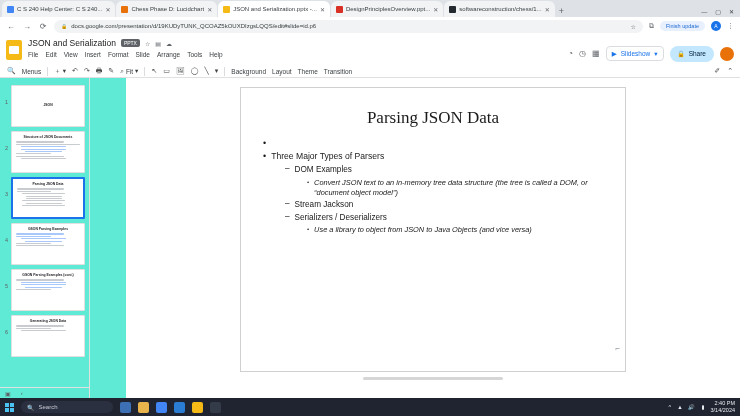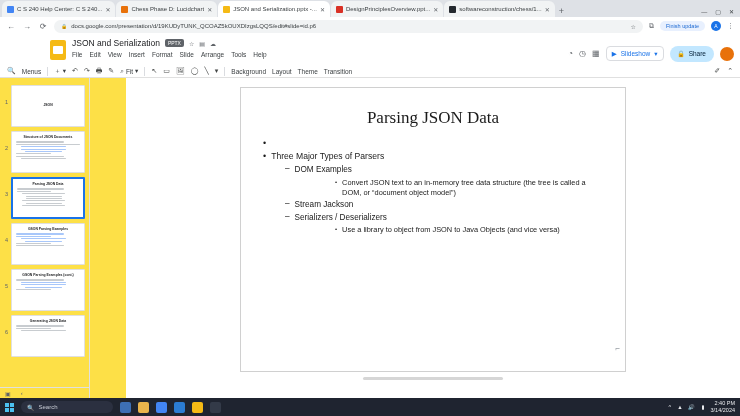--- a/index.html
+++ b/index.html
@@ -39,21 +39,21 @@
   .omnibox .lock { font-size:5px; color:#5f6368; }
   .omnibox .url { flex:1; overflow:hidden; white-space:nowrap; text-overflow:ellipsis; }
   .omnibox .star { font-size:6px; color:#5f6368; }
   .addrbar .righticons { display:flex; align-items:center; gap:6px; font-size:7px; color:#5f6368; }
   .updatebtn { background:#e8f0fe; color:#1967d2; border-radius:8px; font-size:5.5px; padding:2px 6px; white-space:nowrap; }
   .avatar-sm { width:10px; height:10px; border-radius:50%; background:#1a73e8; color:#fff; font-size:5px; display:flex; align-items:center; justify-content:center; }
 
   
   .app { flex:1; background:#ffffff; display:flex; flex-direction:column; }
 
-  .app-header { display:flex; padding:3px 6px 0 6px; height:30px;margin-left:44px; }
+  .app-header { display:flex; padding:3px 6px 0 6px; height:30px; }
   .slides-logo {
     width:16px; height:20px; background:#f5ba15; border-radius:2px; margin-right:6px; margin-top:2px;
     position:relative; flex:0 0 auto;
   }
   .slides-logo::after {
     content:""; position:absolute; left:3px; top:6px; width:10px; height:8px;
     background:#fff; border-radius:1px;
   }
   .title-block { flex:1; min-width:0; }
   .doc-title-row { display:flex; align-items:center; gap:5px; }
@@ -76,21 +76,21 @@
   .toolbar {
     height:13px; display:flex; align-items:center; gap:6px;
     padding:0 7px; font-size:6.5px; color:#3c4043; border-bottom:1px solid #e0e0e0;
   }
   .tb-ico { color:#444746; font-size:7px; }
   .tb-sep { width:1px; height:9px; background:#dadce0; }
   .tb-chip { display:flex; align-items:center; gap:2px; }
   .tb-right { margin-left:auto; display:flex; align-items:center; gap:7px; }
 
   
-  .workspace { flex:1; display:flex; min-height:0; background:#fde047;gap:36px; }
+  .workspace { flex:1; display:flex; min-height:0; background:#5eead4;gap:36px; }
 
   .filmstrip { width:90px; border-right:1px solid #e0e0e0; padding:5px 0 0 0; display:flex; flex-direction:column; }
   .film-scroll { flex:1; overflow:hidden; }
   .thumb-row { display:flex; align-items:flex-start; padding:2px 4px 2px 2px; }
   .thumb-num { width:9px; font-size:5.5px; color:#5f6368; text-align:center; padding-top:14px; }
   .thumb {
     flex:1; height:42px; background:#fff; border:1px solid #e0e0e0; border-radius:1px;
     position:relative; overflow:hidden; padding:3px 4px;
   }
   .thumb.selected { border:2px solid #1a73e8; }
@@ -110,21 +110,21 @@
   }
   .slide h1 {
     margin:8px 0 10px 0; font-size:17px; font-weight:normal; color:#1a1a1a;
     text-align:center; font-family:"Liberation Serif", serif;
   }
   .bullets { font-size:8.6px; color:#1a1a1a; line-height:1.32; }
   .b1 { display:flex; gap:5px; margin:3px 0 3px 4px; }
   .b1 .dot { font-size:9px; line-height:1; margin-top:1px; }
   .b2 { display:flex; gap:5px; margin:2px 0 2px 26px; font-size:8.2px; }
   .b2 .dash { margin-top:-1px; }
-  .b3 { display:flex; gap:5px; margin:1px 0 1px 76px; font-size:7.4px; }
+  .b3 { display:flex; gap:5px; margin:1px 0 1px 48px; font-size:7.4px;font-style:italic; }
   .b3 .dot3 { font-size:6px; line-height:1.6; }
   .slide-handle { position:absolute; right:5px; bottom:18px; font-size:8px; color:#9aa0a6; }
   .canvas-scrollbar { width:140px; height:3px; background:#d6d6d6; border-radius:2px; margin-top:5px; }
 
   
   .taskbar { height:18px; background:#1f2430; display:flex; align-items:center; padding:0 5px; gap:7px; }
   .win-logo { display:grid; grid-template-columns:4px 4px; grid-template-rows:4px 4px; gap:1px; }
   .win-logo i { background:#4cc2f1; display:block; }
   .tb-search {
     width:92px; height:12px; background:#2b3040; border-radius:7px;

